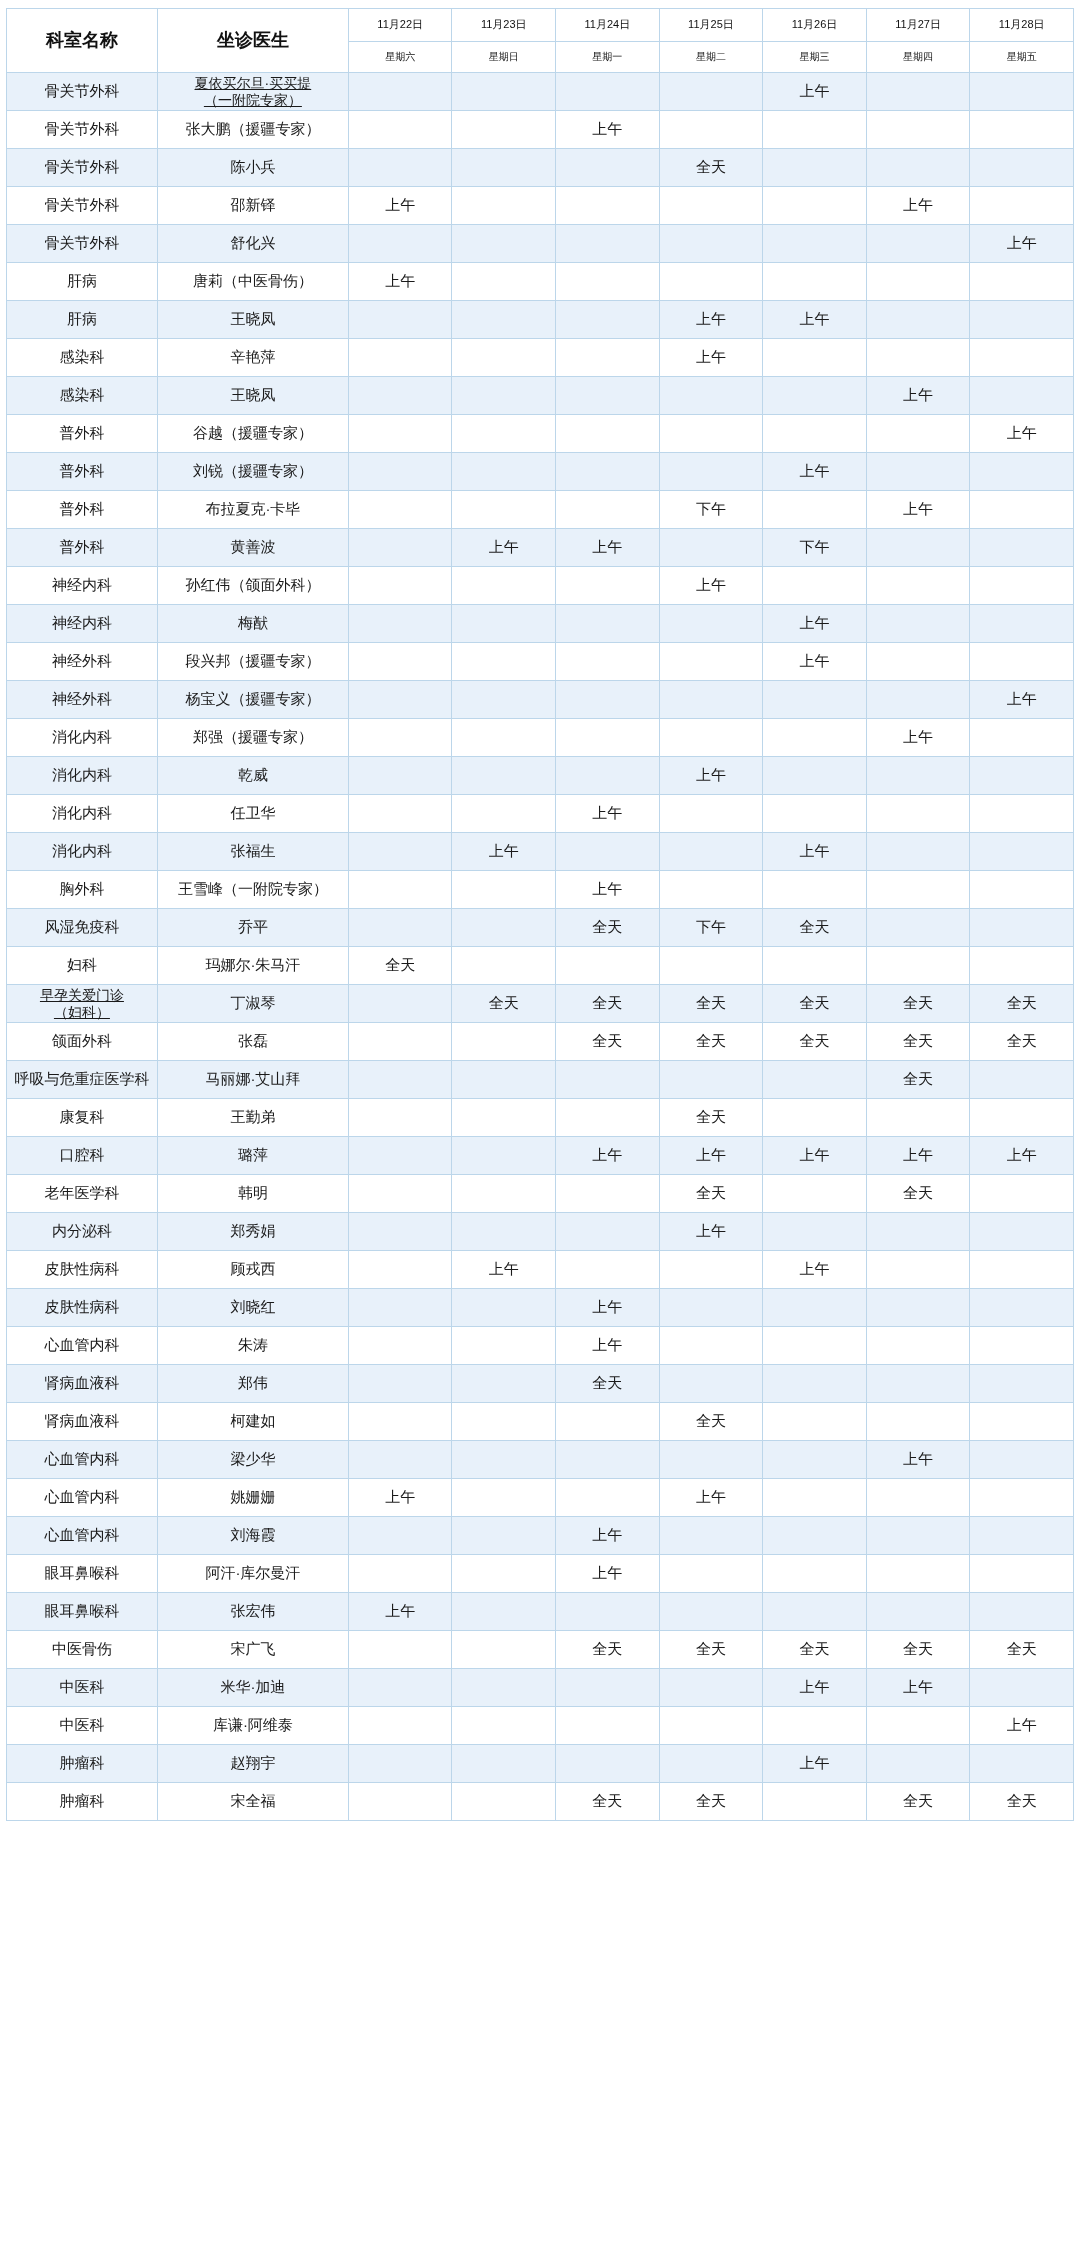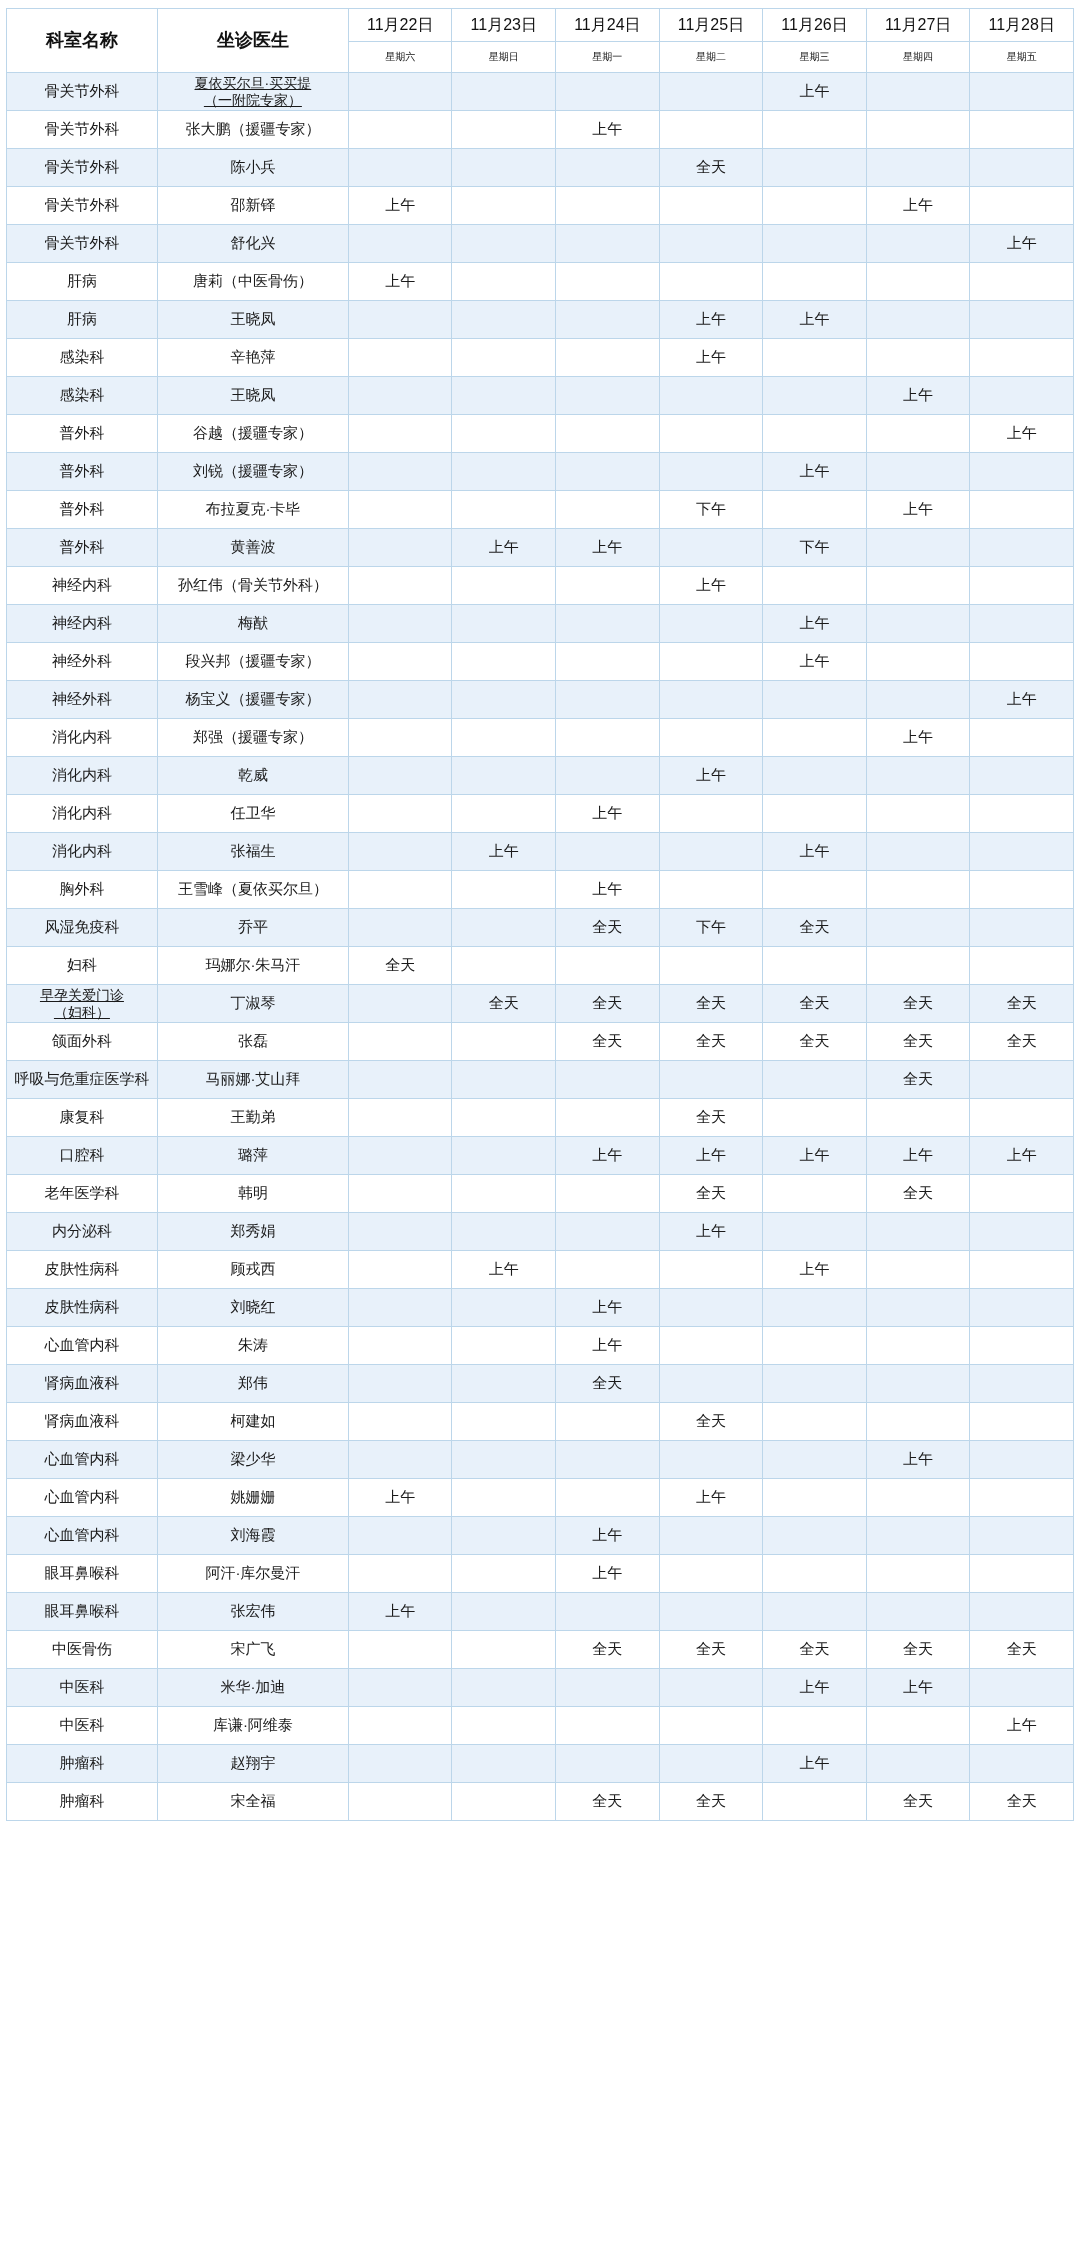--- a/index.html
+++ b/index.html
@@ -40,21 +40,21 @@
     background: #ffffff;
     font-size: 16px;
     height: 28px;
     color: #111;
   }
   thead th.hdr-main {
     font-weight: bold;
     font-size: 18px;
   }
   thead th.hdr-date {
-    font-size: 16px;
+    font-size: 11px;
   }
   thead th.hdr-week {
     font-size: 10px;
     height: 26px;
   }
   tbody tr.row-odd td {
     background: #e8f1fa;
   }
   tbody tr.row-even td {
     background: #ffffff;
@@ -258,21 +258,21 @@
           <td class="slot"></td>
           <td class="slot">上午</td>
           <td class="slot">上午</td>
           <td class="slot"></td>
           <td class="slot">下午</td>
           <td class="slot"></td>
           <td class="slot"></td>
         </tr>
         <tr class="row-even">
           <td class="dept">神经内科</td>
-          <td class="doc">孙红伟（骨关节外科）</td>
+          <td class="doc">孙红伟（颌面外科）</td>
           <td class="slot"></td>
           <td class="slot"></td>
           <td class="slot"></td>
           <td class="slot">上午</td>
           <td class="slot"></td>
           <td class="slot"></td>
           <td class="slot"></td>
         </tr>
         <tr class="row-odd">
           <td class="dept">神经内科</td>
@@ -346,21 +346,21 @@
           <td class="slot"></td>
           <td class="slot">上午</td>
           <td class="slot"></td>
           <td class="slot"></td>
           <td class="slot">上午</td>
           <td class="slot"></td>
           <td class="slot"></td>
         </tr>
         <tr class="row-even">
           <td class="dept">胸外科</td>
-          <td class="doc">王雪峰（夏依买尔旦）</td>
+          <td class="doc">王雪峰（一附院专家）</td>
           <td class="slot"></td>
           <td class="slot"></td>
           <td class="slot">上午</td>
           <td class="slot"></td>
           <td class="slot"></td>
           <td class="slot"></td>
           <td class="slot"></td>
         </tr>
         <tr class="row-odd">
           <td class="dept">风湿免疫科</td>

